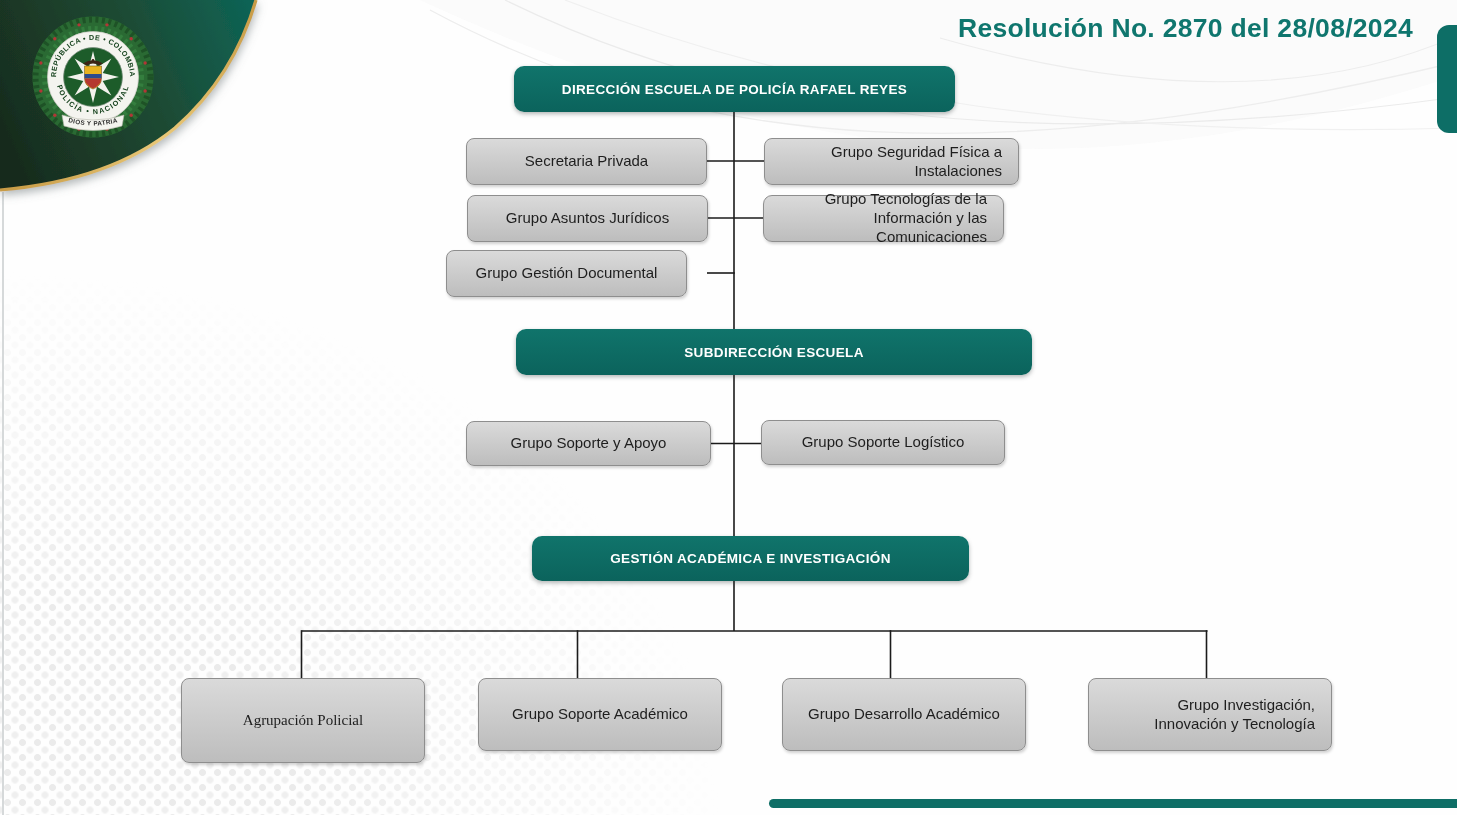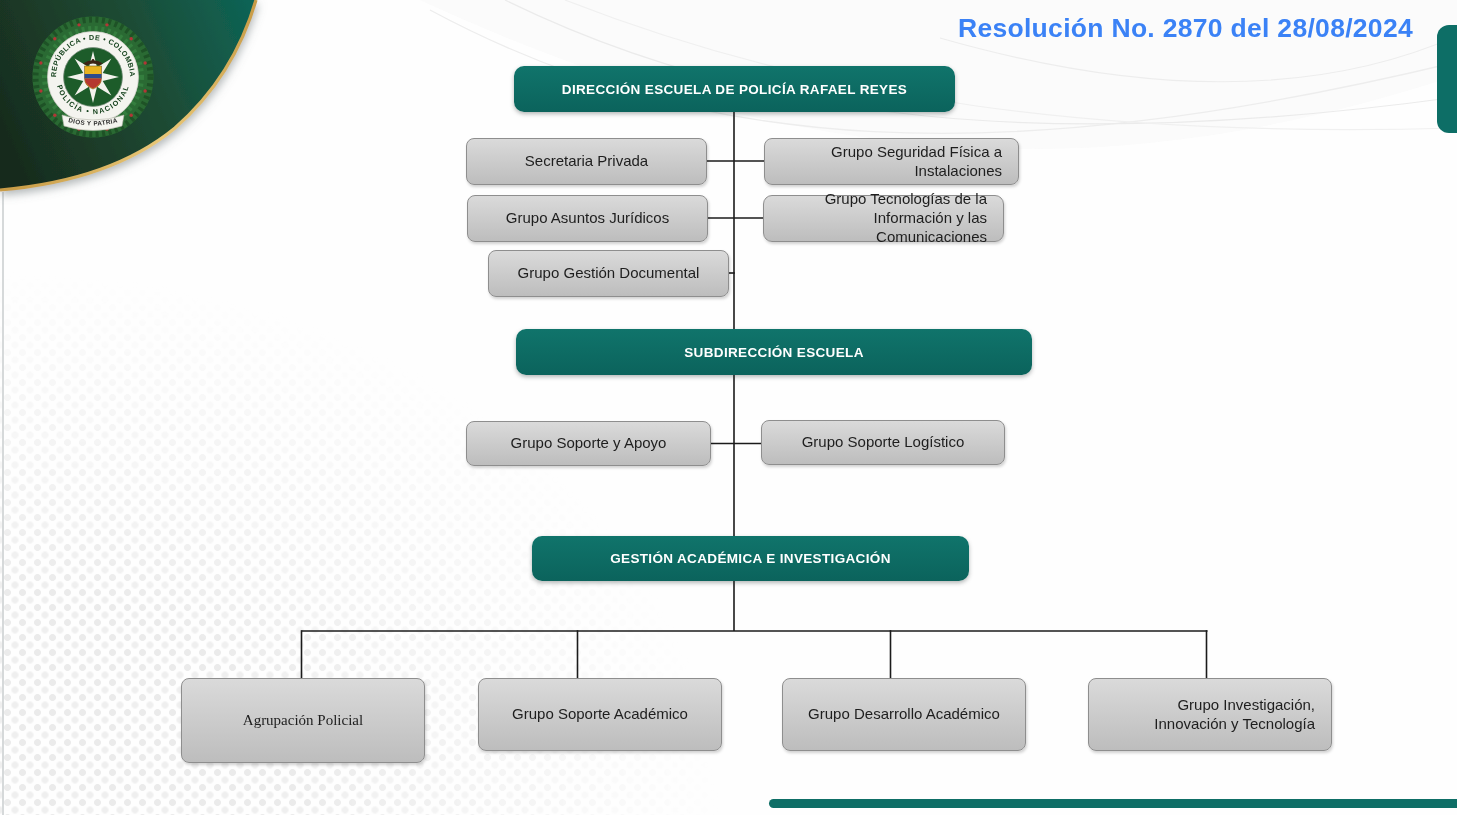--- a/index.html
+++ b/index.html
@@ -17,21 +17,21 @@
     background-size:15px 15px,15px 15px;
     background-position:0 0,7.5px 7.5px;
     -webkit-mask-image:radial-gradient(130% 125% at 0% 100%, #000 30%, transparent 72%);
     mask-image:radial-gradient(130% 125% at 0% 100%, #000 30%, transparent 72%);
   }
   .topcurves{position:absolute;left:0;top:0;width:1457px;height:230px;}
   .swoosh{position:absolute;left:0;top:0;width:300px;height:235px;}
   
   .title{
     position:absolute; top:13px; right:44px; width:700px;
-    text-align:right; font-size:26.5px; font-weight:bold; color:#3b82f6;
+    text-align:right; font-size:26.5px; font-weight:bold; color:#0f766e;
     letter-spacing:0.3px;
   }
   
   .side-tab{
     position:absolute; left:1437px; top:25px; width:26px; height:108px;
     background:#0d6e66; border-radius:12px 0 0 12px;
   }
   .bottom-bar{
     position:absolute; left:769px; top:799px; width:694px; height:9px;
     background:#0e6e66; border-radius:5px;
@@ -56,21 +56,21 @@
     color:#1e1e1e; font-size:15px; line-height:1.25;
     box-shadow:1px 2px 3px rgba(0,0,0,0.18);
     padding:0 16px;
   }
   
   #n-direccion        {left:514px; top:66px;  width:441px; height:46px;}
   #n-secretaria       {left:466px; top:138px; width:241px; height:47px;}
   #n-seguridad        {left:764px; top:138px; width:255px; height:47px;}
   #n-asuntos          {left:467px; top:195px; width:241px; height:47px;}
   #n-tecnologias      {left:763px; top:195px; width:241px; height:47px;border-radius:9px;}
-  #n-documental       {left:488px; top:250px; width:241px; height:47px;}
+  #n-documental       {left:446px; top:250px; width:241px; height:47px;}
   #n-subdireccion     {left:516px; top:329px; width:516px; height:46px;}
   #n-soporte-apoyo    {left:466px; top:421px; width:245px; height:45px;}
   #n-soporte-logistico{left:761px; top:420px; width:244px; height:45px;}
   #n-gestion-academica{left:532px; top:536px; width:437px; height:45px;}
   #n-agrupacion       {left:181px; top:678px; width:244px; height:85px;font-family:Liberation Serif, serif;}
   #n-soporte-academico{left:478px; top:678px; width:244px; height:73px;}
   #n-desarrollo       {left:782px; top:678px; width:244px; height:73px;}
   #n-investigacion    {left:1088px;top:678px; width:244px; height:73px;}
 </style>
 </head>

